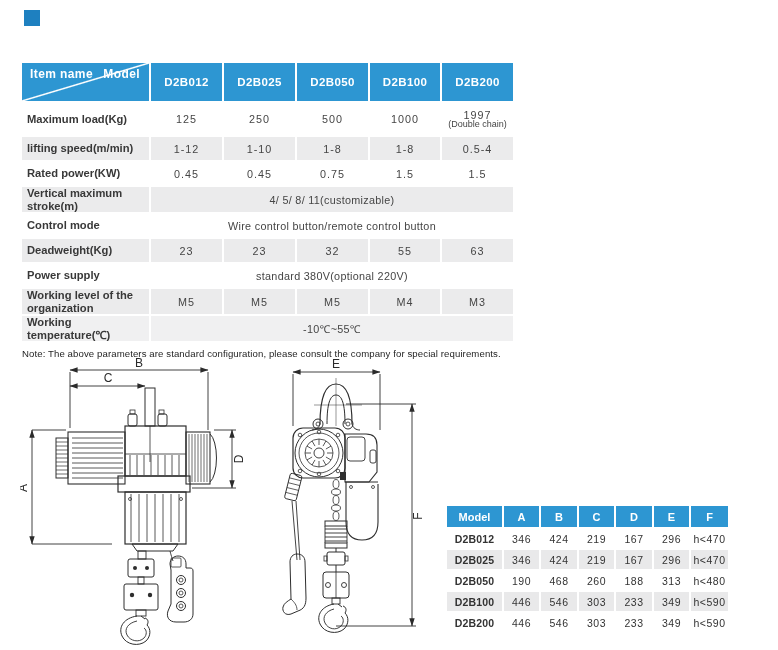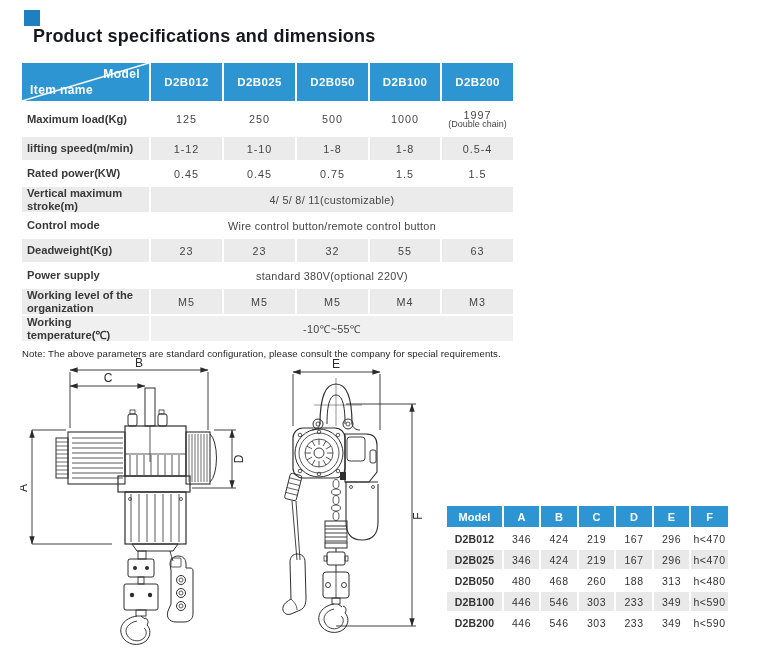--- a/index.html
+++ b/index.html
@@ -20,21 +20,21 @@
   .spec td.lbl{text-align:left;font-weight:bold;padding-left:5px;line-height:1.12;font-size:11.2px;color:#383838;}
   .spec td.val{letter-spacing:1px;font-size:10.8px;color:#454545;}
   .spec td.mval{letter-spacing:.3px;font-size:10.8px;color:#454545;}
   .spec tr.g td{background:var(--row_gray,#ebebec);}
   .spec tr.g2 td{background:var(--row_gray_light,#f0f0f1);}
   .sub{display:block;font-size:9px;letter-spacing:0;margin-top:-2px;}
   .corner{position:relative;padding:0;}
   .corner .diag{position:absolute;inset:0;
      background:linear-gradient(to bottom right,rgba(0,0,0,0) calc(50% - 1.3px),#fff calc(50% - .2px),#fff calc(50% + .2px),rgba(0,0,0,0) calc(50% + 1.3px));}
   .c-top{position:absolute;top:4px;right:9px;font-size:12px;}
-  .c-bot{position:absolute;bottom:4px;left:8px;font-size:12px;}
+  .c-bot{position:absolute;bottom:20px;left:8px;font-size:12px;}
   
   .note{position:absolute;left:22px;top:348px;font-size:9.6px;color:#1f1f1f;letter-spacing:.1px;}
   
   .draw{position:absolute;}
   .d-front{left:20px;top:358px;}
   .d-side{left:276px;top:358px;}
   svg text{font-family:"Liberation Sans",sans-serif;font-size:12px;fill:#2b2b2b;}
   
   .dimt{position:absolute;left:447px;top:506px;width:281px;font-size:10.5px;color:#333;}
   .dimt th,.dimt td{border-right:2px solid #fff;border-bottom:2px solid #fff;text-align:center;vertical-align:middle;padding:0;}
@@ -44,21 +44,20 @@
   .dimt td.m{font-weight:bold;letter-spacing:.2px;}
   .dimt td.v{letter-spacing:.5px;}
   .dimt tr.g td{background:#e9e9ea;}
 </style>
 </head>
 <body>
 
 <div class="page">
 
   <div class="sq"></div>
-  <div class="title">Product specifications and dimensions</div>
 
   <table class="spec">
     <colgroup>
         <col style="width:128px">
         <col style="width:73px">
         <col style="width:73px">
         <col style="width:73px">
         <col style="width:72px">
         <col style="width:72px">
       </colgroup>
@@ -368,21 +367,21 @@
         <td class="m">D2B025</td>
         <td class="v">346</td>
         <td class="v">424</td>
         <td class="v">219</td>
         <td class="v">167</td>
         <td class="v">296</td>
         <td class="v">h&lt;470</td>
       </tr>
       <tr>
         <td class="m">D2B050</td>
-        <td class="v">480</td>
+        <td class="v">190</td>
         <td class="v">468</td>
         <td class="v">260</td>
         <td class="v">188</td>
         <td class="v">313</td>
         <td class="v">h&lt;480</td>
       </tr>
       <tr class="g">
         <td class="m">D2B100</td>
         <td class="v">446</td>
         <td class="v">546</td>

